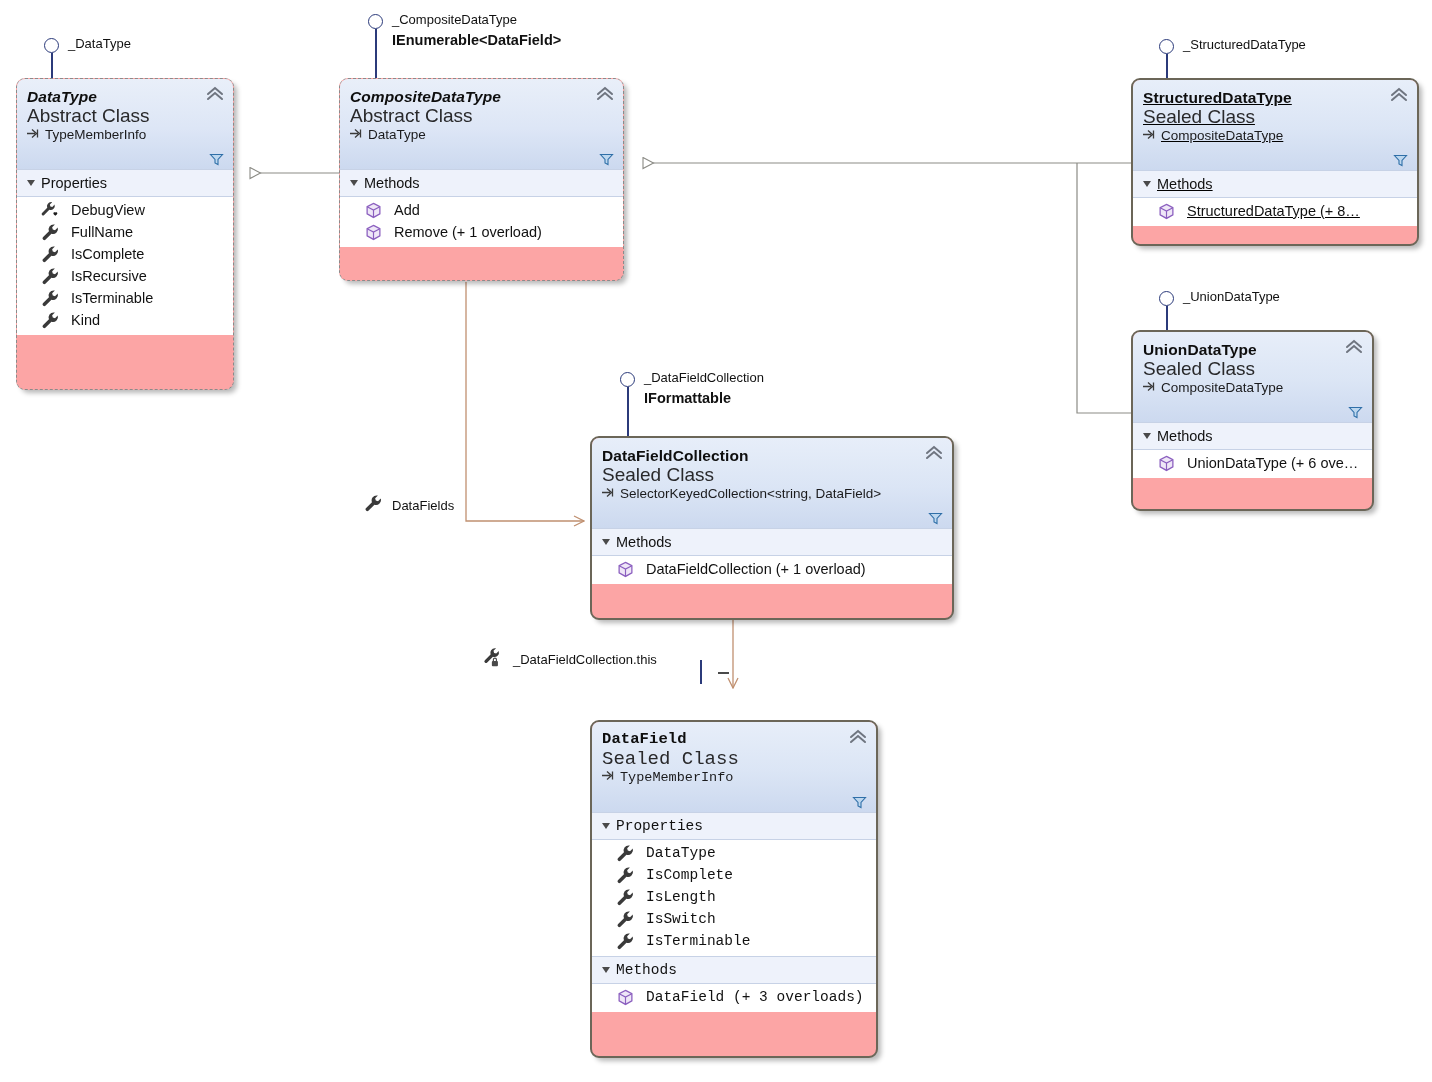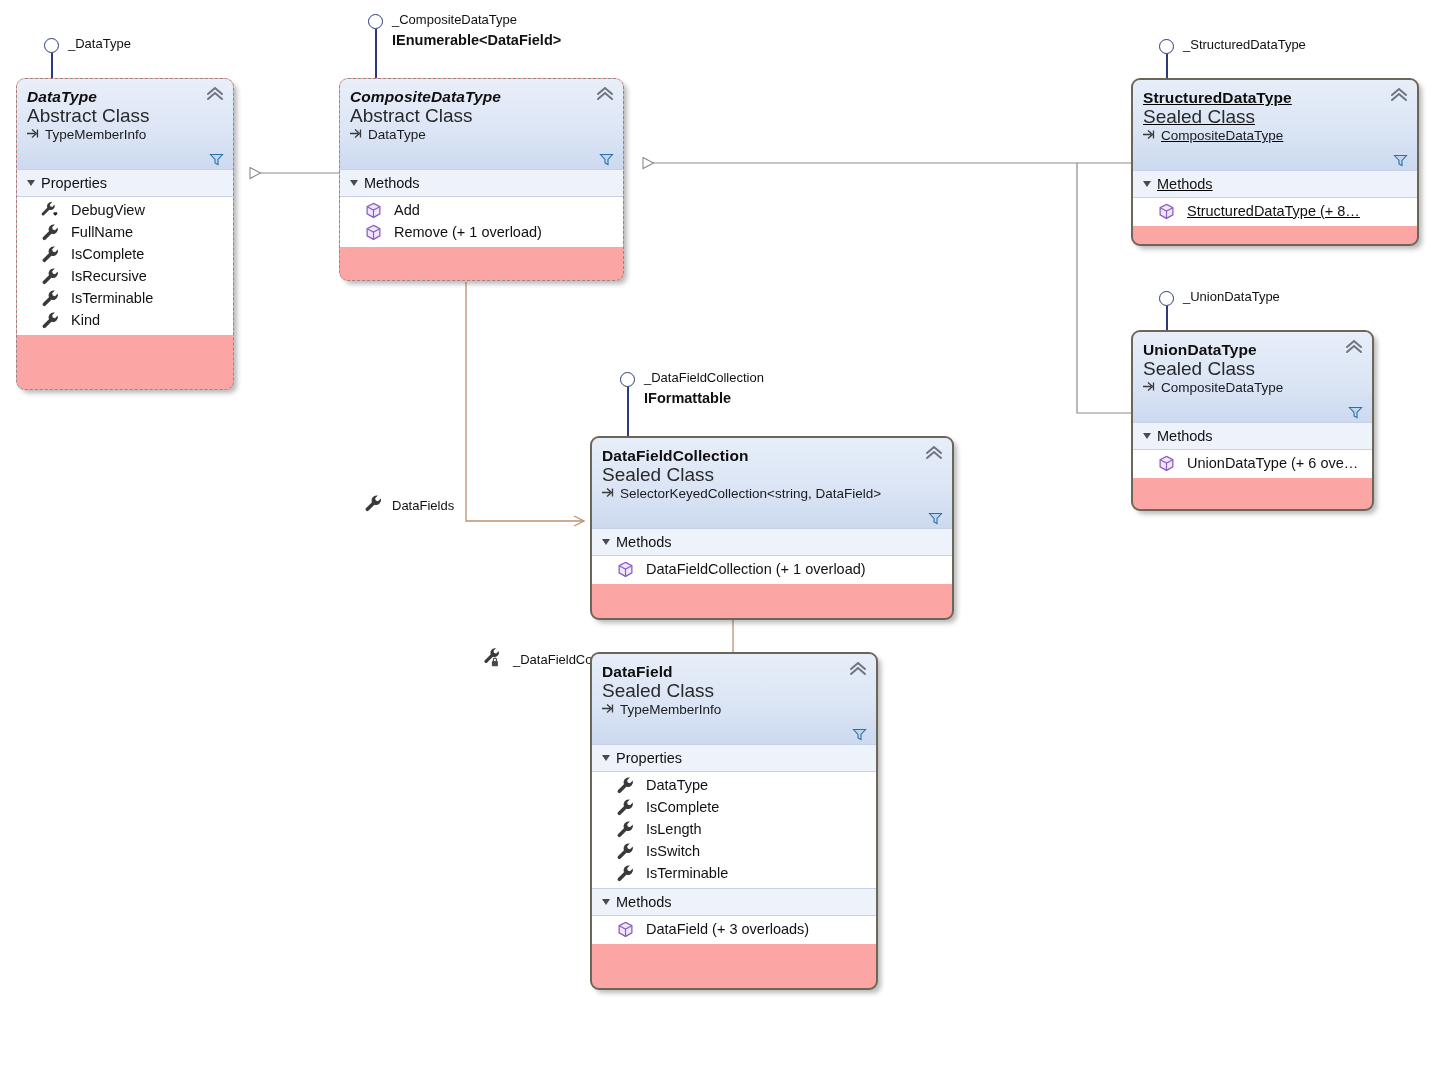--- a/index.html
+++ b/index.html
@@ -399,21 +399,21 @@
           <svg width="17" height="17" viewBox="0 0 16 16">
               <path d="M8,1.3 L14,4.4 V11.2 L8,14.5 L2,11.2 V4.4 Z" fill="#efe7f7" stroke="#8b5fbf" stroke-width="1.2"></path>
               <path d="M2,4.4 L8,7.6 L14,4.4 M8,7.6 V14.5" stroke="#8b5fbf" stroke-width="1.1" fill="none"></path>
             </svg>
         </span>
         <span class="lbl">DataFieldCollection (+ 1 overload)</span>
       </div>
     </div>
   </div>
 
-  <div class="cls sealed" style="left:590px;top:652px;width:288px;height:338px;">
+  <div class="cls sealed" style="left:590px;top:720px;width:288px;height:338px;font-family:Liberation Mono, monospace;">
     <div class="hdr">
       <div class="title">DataField</div>
       <div class="kind">Sealed Class</div>
       <div class="base">
         <span>
           <svg width="13" height="11" viewBox="0 0 13 11">
               <path d="M0,5.5 H8 M5,1.5 L9.5,5.5 L5,9.5 M10.5,1.5 V9.5" stroke="#3a3a3a" stroke-width="1.3" fill="none"></path>
             </svg>
         </span>
         <span>TypeMemberInfo</span>

